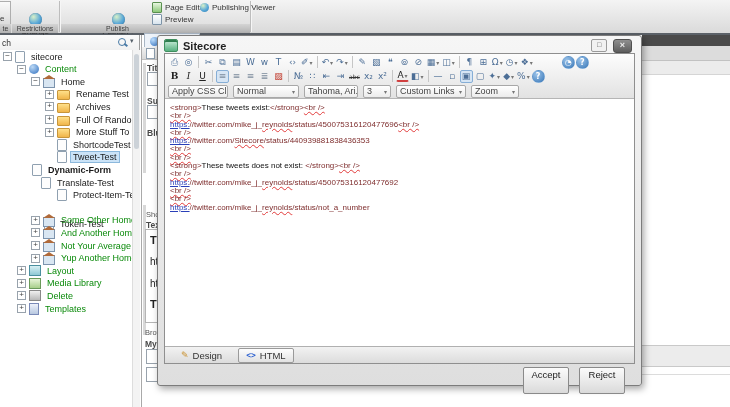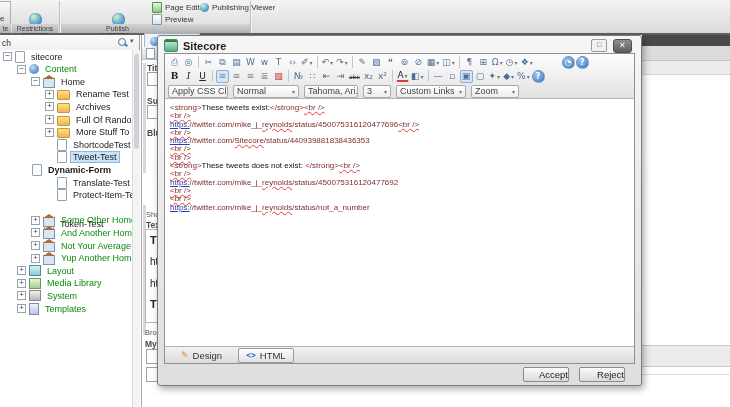--- a/index.html
+++ b/index.html
@@ -126,22 +126,22 @@
   .seg-urlm{color:#7e2d2d;text-decoration:underline wavy #e23b3b 1px}
 
   .etabs{position:absolute;left:0;bottom:0;width:100%;height:17px;box-sizing:border-box;
          background:linear-gradient(#f2f2f2,#dcdcdc);border-top:1px solid #b0b0b0;
          display:flex;align-items:center;padding-left:8px;gap:8px}
   .etab{display:flex;align-items:center;gap:4px;font-size:9.5px;color:#333;padding:1px 7px;border:1px solid transparent}
   .etab.sel{border:1px solid #9a9a9a;border-radius:2px;background:linear-gradient(#fdfdfd,#e2e2e2)}
   .pencil{font-size:9px;color:#c98f2a;font-family:"DejaVu Sans",sans-serif}
   .codeic{font-size:8px;font-weight:bold;color:#2a5fd0;font-family:"DejaVu Sans Mono",monospace}
 
-  .fbtn{position:absolute;top:331px;width:46px;height:15px;box-sizing:border-box;border:1px solid #8a8a8a;border-radius:2px;
-        background:linear-gradient(#fbfbfb,#dadada);font-size:9.5px;color:#222;text-align:right;line-height:13px;cursor:default}
+  .fbtn{position:absolute;top:331px;width:46px;height:27px;box-sizing:border-box;border:1px solid #8a8a8a;border-radius:2px;
+        background:linear-gradient(#fbfbfb,#dadada);font-size:9.5px;color:#222;text-align:center;line-height:13px;cursor:default}
 </style>
 </head>
 <body>
 
 <div class="stage">
 
   <div class="ribbon">
     <div class="rclip">
       <span>e</span>
     </div>
@@ -226,21 +226,21 @@
       <div class="titem" style="top: 88.2px; padding-left: 45px;">
         <span class="exp none"></span>
         <span class="ticon i-doc"></span>
         <span class="tlabel">ShortcodeTest</span>
       </div>
       <div class="titem" style="top: 113.4px; padding-left: 20px; font-weight: bold;">
         <span class="exp none"></span>
         <span class="ticon i-doc"></span>
         <span class="tlabel">Dynamic-Form</span>
       </div>
-      <div class="titem" style="top: 126px; padding-left: 45px;">
+      <div class="titem" style="top: 126px; padding-left: 29px;">
         <span class="exp none"></span>
         <span class="ticon i-doc"></span>
         <span class="tlabel">Translate-Test</span>
       </div>
       <div class="titem" style="top: 138.6px; padding-left: 45px;">
         <span class="exp none"></span>
         <span class="ticon i-doc"></span>
         <span class="tlabel">Protect-Item-Test</span>
       </div>
       <div class="titem" style="top: 167px; padding-left: 32px; text-align: right;">
@@ -274,21 +274,21 @@
         <span class="tlabel green">Layout</span>
       </div>
       <div class="titem" style="top: 226.8px; padding-left: 17px;">
         <span class="exp">+</span>
         <span class="ticon i-media"></span>
         <span class="tlabel green">Media Library</span>
       </div>
       <div class="titem" style="top: 239.4px; padding-left: 17px;">
         <span class="exp">+</span>
         <span class="ticon i-system"></span>
-        <span class="tlabel green">System</span>
+        <span class="tlabel green">Delete</span>
       </div>
       <div class="titem" style="top: 252px; padding-left: 17px;">
         <span class="exp">+</span>
         <span class="ticon i-templates"></span>
         <span class="tlabel green">Templates</span>
       </div>
     </div>
   <div class="tscroll"></div>
   <div class="tthumb"></div>
 

